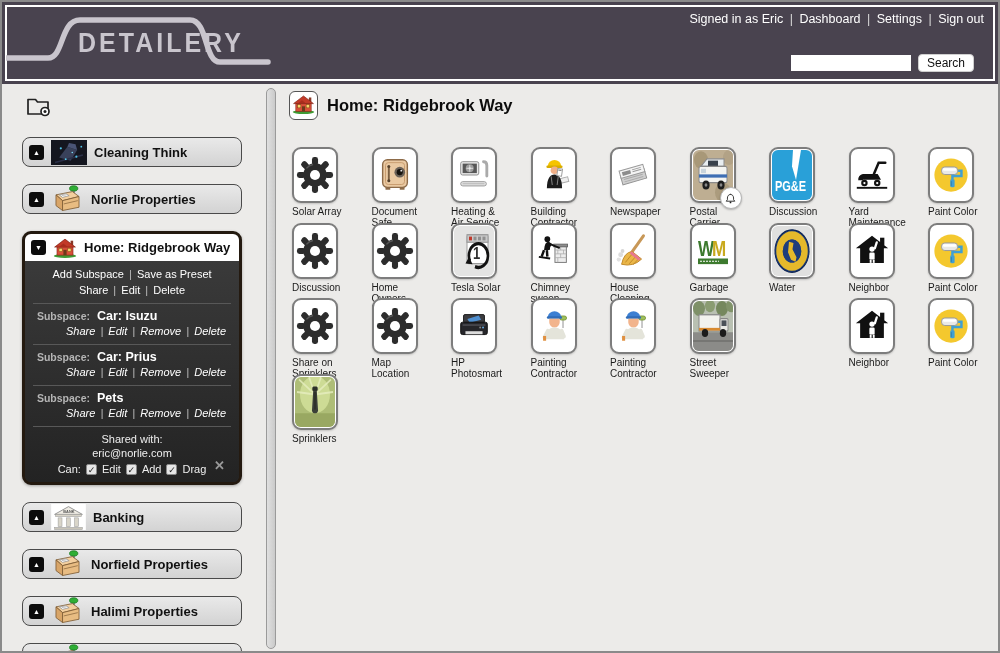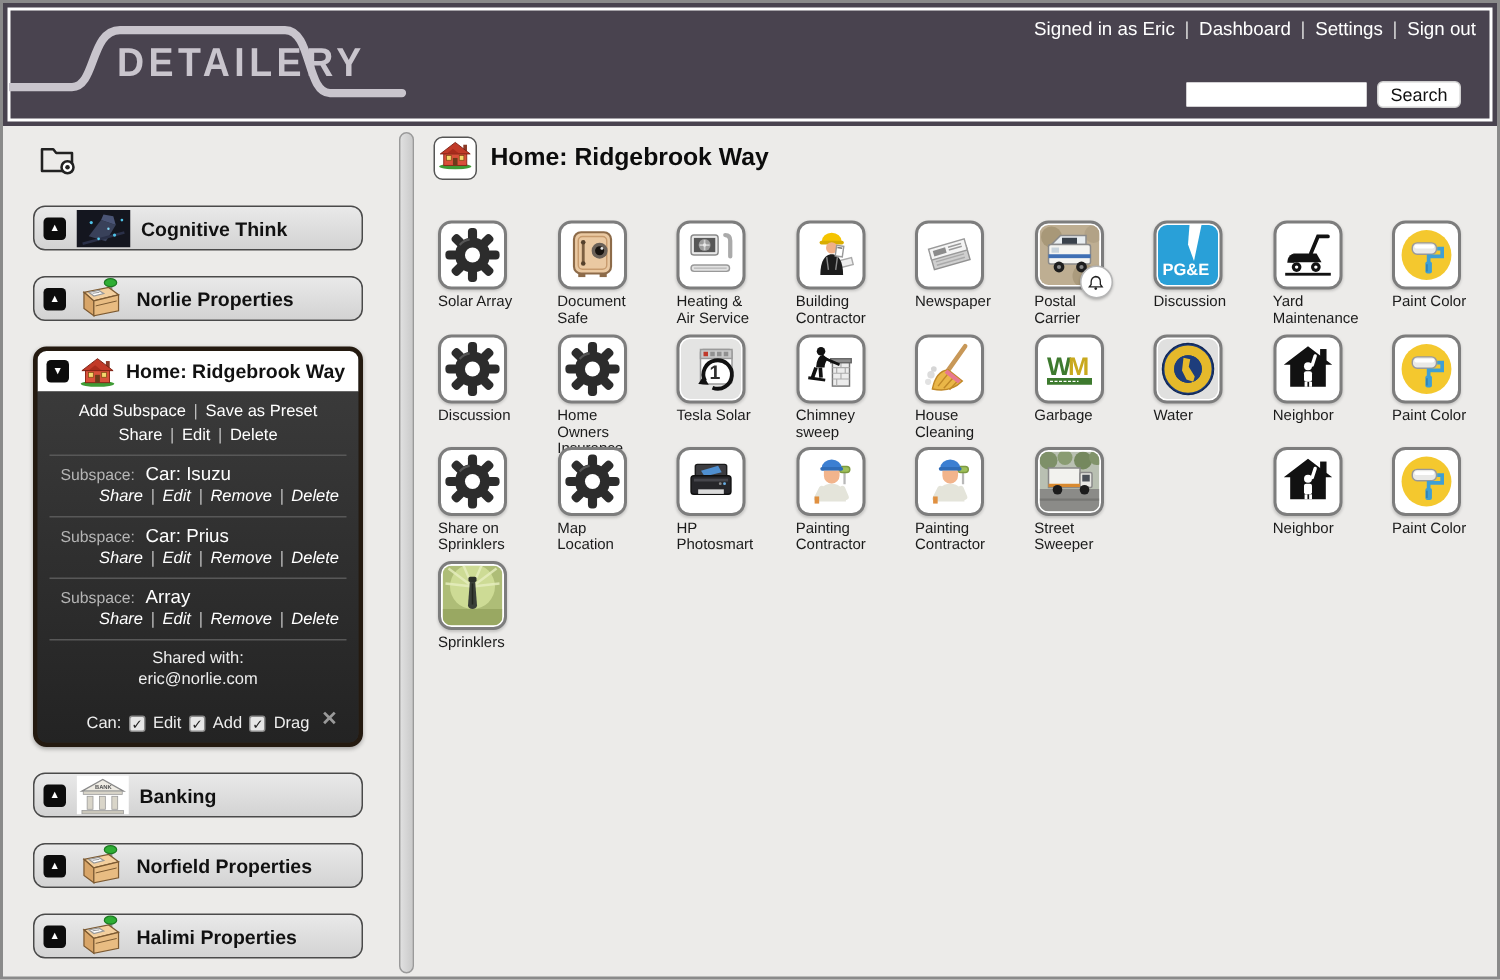--- a/index.html
+++ b/index.html
@@ -57,47 +57,47 @@
   .space-panel {
     margin:13px 0 17px; border:3px solid #241a10; border-radius:9px;
     background:#2b2b2b; overflow:hidden; box-shadow:0 1px 3px rgba(0,0,0,.3);
   }
   .space-head { background:#ffffff; display:flex; align-items:center; gap:7px; padding:3px 6px; height:27px; }
   .panel-body { background:linear-gradient(#3a3a3a,#232323); color:#f0f0f0; padding:5px 8px 7px; }
   .acts { text-align:center; font-size:11px; line-height:16px; color:#fff; }
   .acts a { color:#fff; text-decoration:none; cursor:pointer; }
   .acts .sep { color:#bdbdbd; padding:0 2px; }
   .sub { border-top:1px solid #585858; margin-top:5px; padding-top:5px; }
-  .sub-top { display:flex; align-items:flex-end; }
+  .sub-top { display:flex; align-items:center;font-weight:bold; }
   .sub-pre { width:64px; text-align:right; font-size:10.5px; color:#b5b5b5; padding-right:7px; flex:0 0 64px; }
   .sub-name { font-size:12.5px; color:#ffffff; }
   .sub .acts { padding-left:28px;font-style:italic; }
   .shared { border-top:1px solid #585858; margin-top:5px; padding-top:5px; position:relative; }
   .shared-line { text-align:center; font-size:11px; line-height:14px; color:#eee; }
-  .perm-row { display:flex; align-items:center; justify-content:center; gap:5px; margin-top:16px; font-size:11px; color:#eee; }
+  .perm-row { display:flex; align-items:center; justify-content:center; gap:5px; margin-top:3px; font-size:11px; color:#eee; }
   .cb {
     width:11px; height:11px; background:#e6e6e6; border:1px solid #8a8a8a; border-radius:2px;
     font-size:9px; line-height:10px; text-align:center; color:#222; display:inline-block; cursor:pointer;
   }
   .close-x { position:absolute; right:6px; bottom:2px; color:#9a9a9a; font-size:13px; font-weight:bold; cursor:pointer; }
   
   .main-title-row { position:absolute; left:7px; top:7px; display:flex; align-items:center; gap:9px; }
   .title-ico {
     width:29px; height:29px; background:#fff; border:1.5px solid #555; border-radius:6px;
     display:flex; align-items:center; justify-content:center;
   }
   .main-title { font-size:16.5px; font-weight:bold; color:#0c0c0c; }
   .doc-tool { cursor:pointer; display:flex; }
   .grid {
     position:absolute; left:10px; top:63px;
     display:grid; grid-template-columns:repeat(9,79.5px); grid-auto-rows:75.5px;
   }
   .cell { position:relative; }
   .tile {
-    width:46px; height:46px; background:#fff; border:2px solid #7d7d7d; border-radius:9px;
+    width:46px; height:56px; background:#fff; border:2px solid #7d7d7d; border-radius:9px;
     position:relative; cursor:pointer; box-shadow:0 1px 2px rgba(0,0,0,.18);
   }
   .art { position:absolute; inset:1px; border-radius:6px; overflow:hidden; display:flex; align-items:center; justify-content:center; }
   .art svg { width:38px; height:38px; }
   .art.cover svg { width:100%; height:100%; }
   .badge {
     position:absolute; right:-8px; bottom:-8px; width:22px; height:22px; border-radius:50%;
     background:#fff; border:1px solid #b5b5b5; display:flex; align-items:center; justify-content:center;
     box-shadow:0 1px 2px rgba(0,0,0,.25); cursor:pointer;
   }
@@ -137,21 +137,21 @@
             <polygon points="10,21 20,8 32,12 24,25" fill="#39415a"></polygon>
             <polygon points="20,8 32,12 30,5 22,3.5" fill="#4a5475"></polygon>
             <line x1="5" y1="27" x2="39" y2="18" stroke="#2a3048" stroke-width="2"></line>
             <circle cx="12" cy="10" r="1.3" fill="#4fc3e8"></circle>
             <circle cx="31" cy="20" r="1.3" fill="#4fc3e8"></circle>
             <circle cx="37" cy="8" r="1.1" fill="#4fc3e8"></circle>
             <circle cx="18" cy="23" r="1.1" fill="#58cff0"></circle>
             <circle cx="26" cy="15" r="1" fill="#7fd8f4"></circle>
           </svg>
         </span>
-        <span class="label">Cognitive Think</span>
+        <span class="label">Cleaning Think</span>
       </div>
       <div class="side-item">
         <button class="exp-btn">▲</button>
         <span class="side-ico">
           <svg viewBox="0 0 40 34" width="33" height="28">
             <rect x="25.8" y="4" width="3.2" height="8" fill="#8a8a8a"></rect>
             <ellipse cx="27.5" cy="4.2" rx="5" ry="3.2" fill="#2fae35" stroke="#1c7a22"></ellipse>
             <polygon points="6,12 26,8 34,14 14,19" fill="#f3cf9e" stroke="#7c5a32"></polygon>
             <polygon points="6,12 14,19 14,31 6,25" fill="#d8a568" stroke="#7c5a32"></polygon>
             <polygon points="14,19 34,14 34,27 14,31" fill="#e8bc82" stroke="#7c5a32"></polygon>
@@ -192,21 +192,21 @@
           <div class="sub">
             <div class="sub-top">
               <span class="sub-pre">Subspace:</span>
               <span class="sub-name">Car: Prius</span>
             </div>
             <div class="acts"><a>Share</a><span class="sep"> | </span><a>Edit</a><span class="sep"> | </span><a>Remove</a><span class="sep"> | </span><a>Delete</a></div>
           </div>
           <div class="sub">
             <div class="sub-top">
               <span class="sub-pre">Subspace:</span>
-              <span class="sub-name">Array</span>
+              <span class="sub-name">Pets</span>
             </div>
             <div class="acts"><a>Share</a><span class="sep"> | </span><a>Edit</a><span class="sep"> | </span><a>Remove</a><span class="sep"> | </span><a>Delete</a></div>
           </div>
           <div class="shared">
             <div class="shared-line">Shared with:</div>
             <div class="shared-line">eric@norlie.com</div>
             <div class="perm-row">
               <span>Can:</span>
               <span class="cb">✓</span>
               <span>Edit</span>

